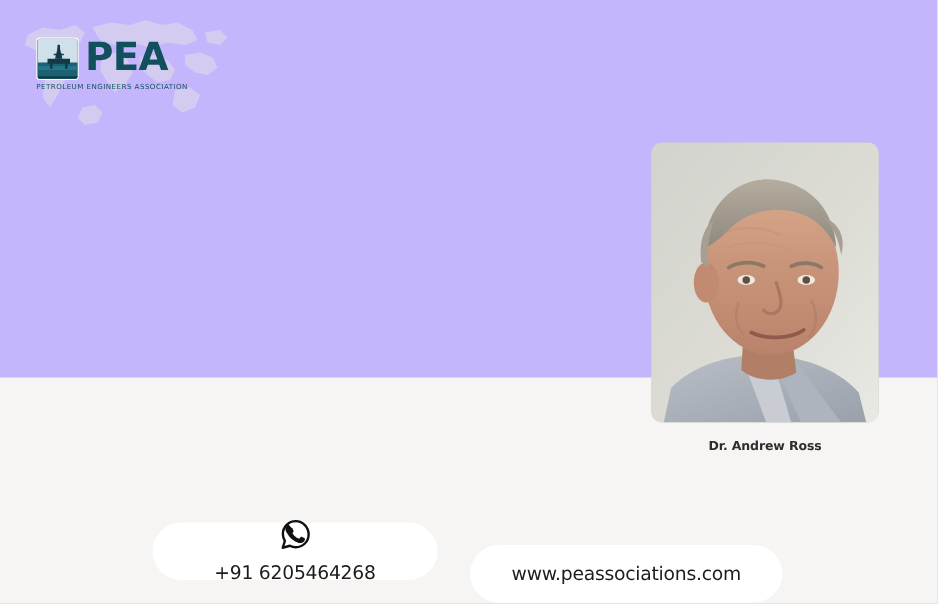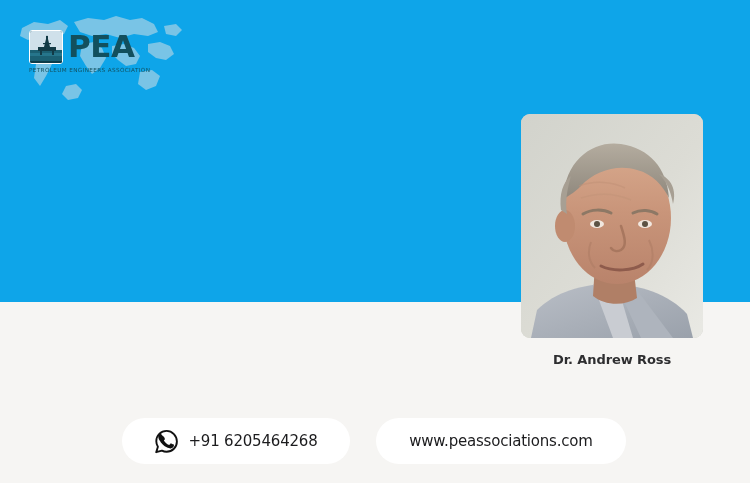--- a/index.html
+++ b/index.html
@@ -8,21 +8,21 @@
     background: #ffffff;
   }
   body {
     font-family: "Liberation Sans", sans-serif;
   }
 
   #banner {
     position: relative;
     width: 750px;
     height: 483px;
-    background: #0ea5e9;
+    background: #c4b5fd;
     overflow: hidden;
   }
 
   
   .lower-band {
     position: absolute;
     left: 0;
     top: 302px;
     width: 750px;
     height: 181px;
@@ -113,39 +113,40 @@
   }
   .portrait svg { display: block; }
 
   .speaker-name {
     position: absolute;
     left: 521px;
     top: 352px;
     width: 182px;
     text-align: center;
     font-family: "DejaVu Sans", sans-serif;
-    font-size: 13px;
+    font-size: 10px;
     font-weight: bold;
     letter-spacing: -0.1px;
     color: #2e2e30;
   }
 
   
   .pill {
     position: absolute;
     height: 46px;
     background: #ffffff;
     border-radius: 23px;
     display: flex;
     align-items: center;
     justify-content: center;
     gap: 9px;
+    flex-direction: column;
   }
   .pill-phone { left: 122px; top: 418px; width: 228px; }
-  .pill-web   { left: 376px; top: 418px; width: 250px; }
+  .pill-web   { left: 376px; top: 436px; width: 250px; }
 
   .pill-text {
     font-family: "DejaVu Sans", sans-serif;
     font-size: 15px;
     color: #1c1c1e;
     letter-spacing: -0.2px;
     white-space: nowrap;
   }
   .wa-icon { width: 25px; height: 25px; flex: 0 0 auto; }
   .wa-icon svg { display: block; }

